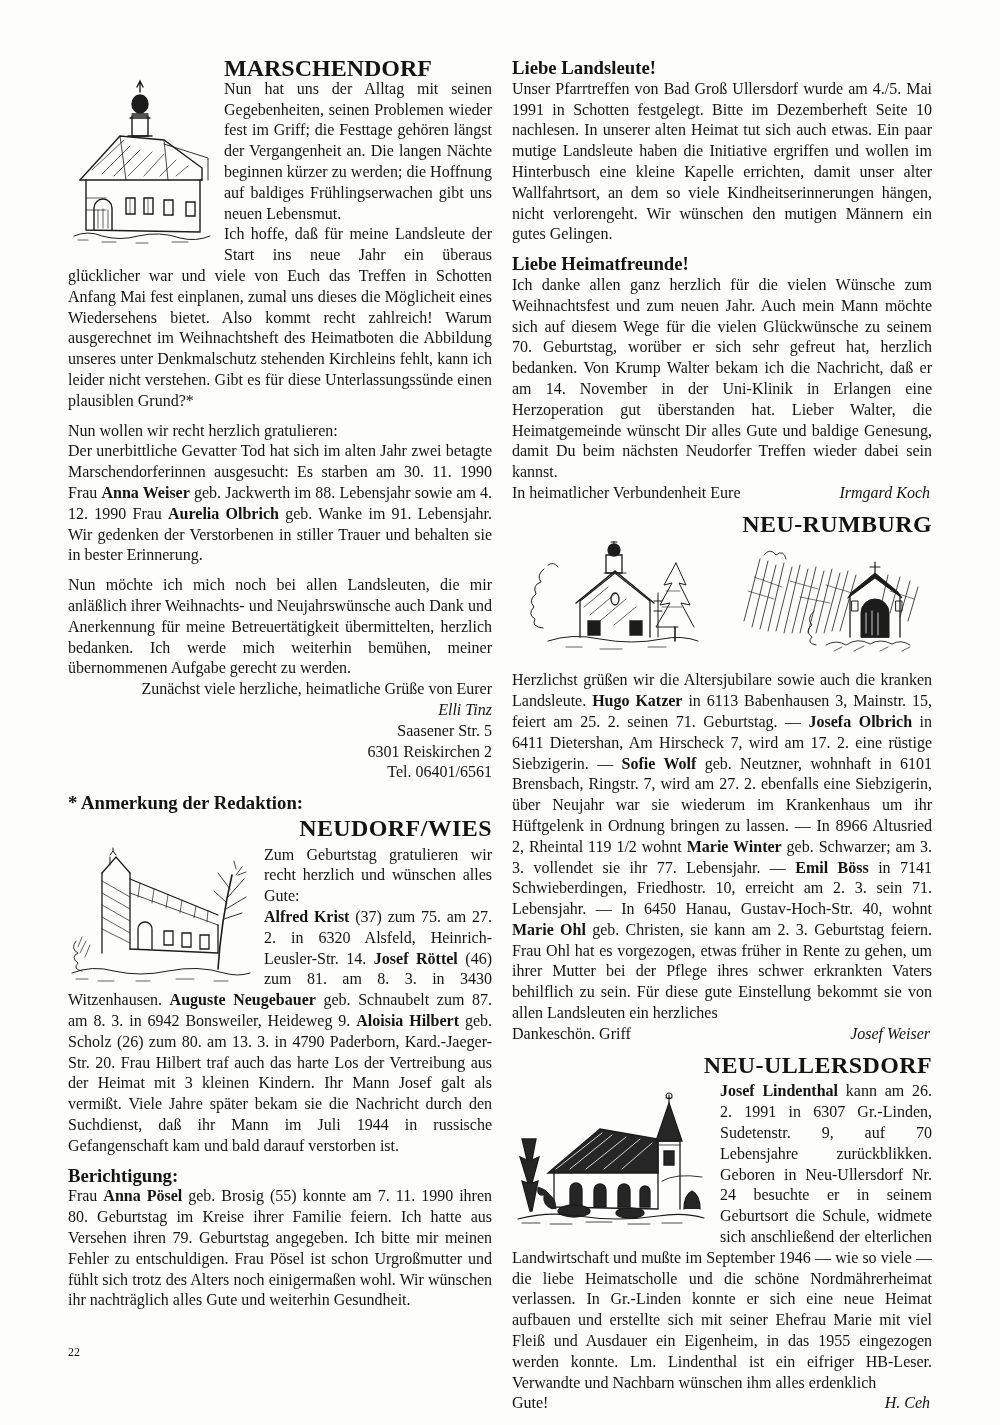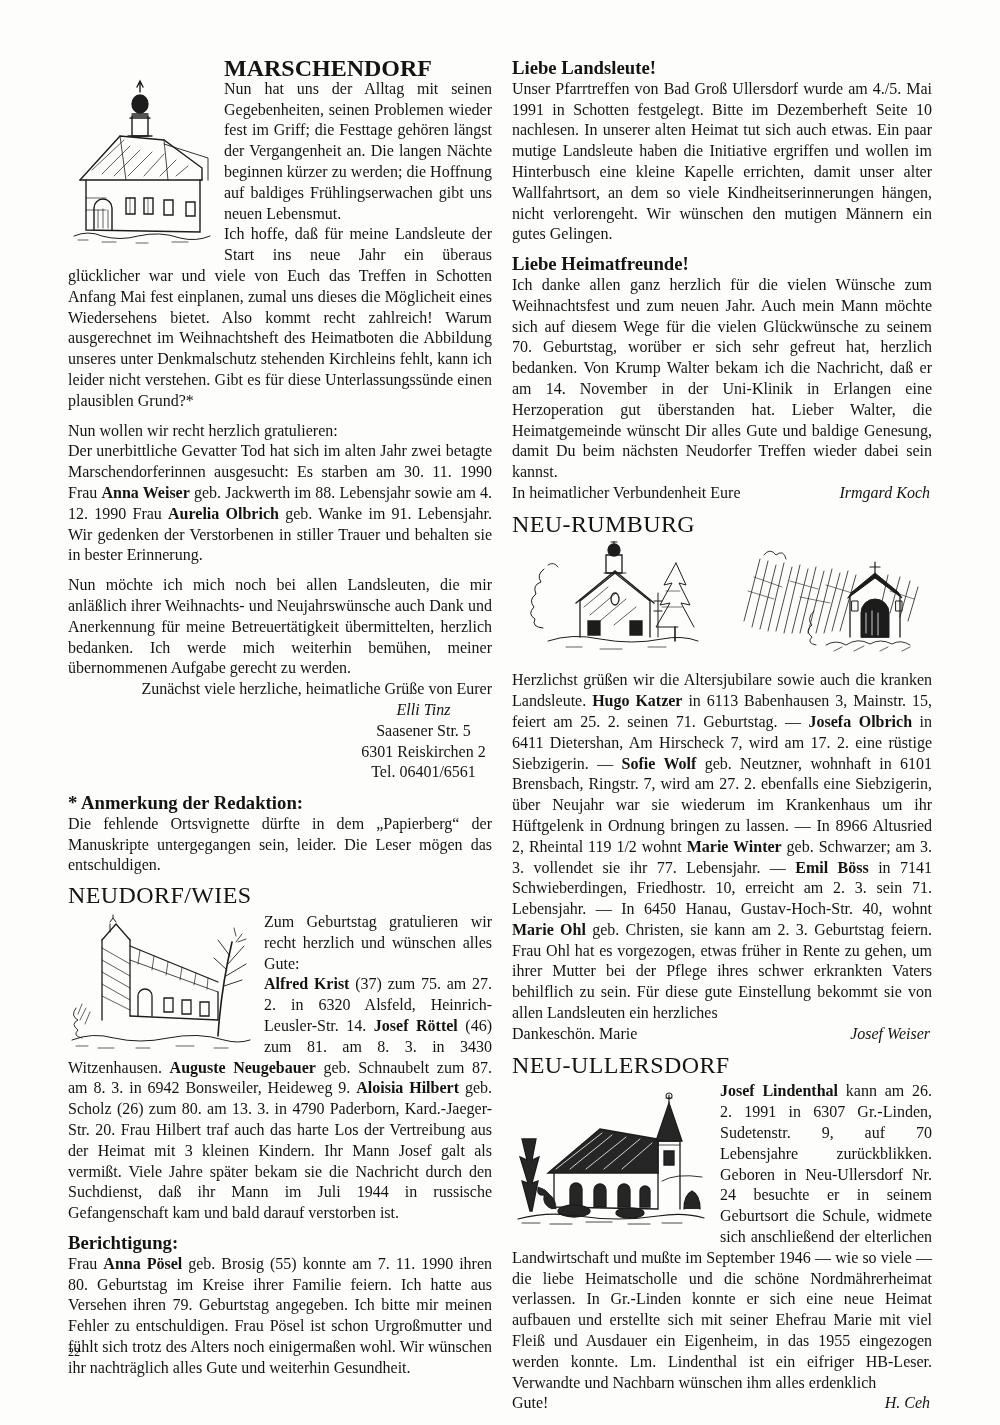--- a/index.html
+++ b/index.html
@@ -10,27 +10,27 @@
     font-size:16px;line-height:20.8px;
     -webkit-font-smoothing:antialiased;
   }
   .page{position:relative;width:1000px;height:1425px;overflow:hidden;padding-left:24px;}
   .col{position:absolute;top:58px;}
   .col-left{left:68px;width:424px;}
   .col-right{left:512px;width:420px;}
   p{margin:0 0 9px 0;text-align:justify;hyphens:manual;}
   p.tight{margin-bottom:0;}
   .h-left{font-weight:bold;text-align:left;margin:0;}
-  .h-center{font-weight:normal;text-align:left;margin:4px 0 6px 0;letter-spacing:.4px;}
+  .h-center{font-weight:bold;text-align:right;margin:4px 0 6px 0;letter-spacing:.4px;}
   .b{font-weight:bold;}
   .i{font-style:italic;}
   .sketch{float:left;margin:0 10px 2px 0;}
   .sketch svg{display:block;}
   .fig-row{display:flex;justify-content:space-between;align-items:flex-end;margin:4px 6px 8px 6px;}
-  .sig-block{margin:0 0 10px 150px;padding-left:137px;text-align:center;}
+  .sig-block{margin:0 0 10px 150px;padding-left:137px;text-align:right;}
   .sig-block div{line-height:20.8px;}
   .closing{display:flex;justify-content:space-between;margin:0 0 10px 0;}
   .closing .i{padding-right:2px;font-style:italic;}
   .page-number{position:absolute;left:68px;top:1342px;font-size:12px;}
   .clear{clear:both;}
   svg path, svg polyline, svg ellipse, svg line, svg circle, svg rect{vector-effect:non-scaling-stroke;}
 </style>
 </head>
 <body>
 
@@ -85,21 +85,20 @@
       <div class="sig-block">
         <div class="i">Elli Tinz</div>
         <div>Saasener Str. 5</div>
         <div>6301 Reiskirchen 2</div>
         <div>Tel. 06401/6561</div>
       </div>
     </section>
 
     <section>
       <h3 class="h-left">* Anmerkung der Redaktion:</h3>
-      <p>Die fehlende Ortsvignette dürfte in dem „Papierberg“ der Manuskripte untergegangen sein, leider. Die Leser mögen das entschuldigen.</p>
     </section>
 
     <section>
       <h2 class="h-center">NEUDORF/WIES</h2>
       <span class="sketch">
         <svg width="186" height="140" viewBox="0 0 186 140" fill="none" stroke="#1c1c1c" stroke-width="1.3" stroke-linecap="round">
 
           <path d="M34,28 L48,12 L62,28"></path>
           <path d="M34,28 V108 M62,28 V104"></path>
           <path d="M34,36 L62,52 M34,48 L62,64 M34,60 L62,76 M34,72 L62,88 M34,84 L62,98" stroke-width="0.7"></path>
@@ -201,21 +200,21 @@
             <rect x="166" y="60" width="6" height="10"></rect>
 
             <path d="M96,104 q10,-6 20,0 q12,-8 24,-1 q10,-6 22,0 q9,-5 18,1" stroke-width="0.9"></path>
             <path d="M104,110 l8,-4 m12,4 l10,-5 m16,5 l8,-4 m14,4 l8,-4" stroke-width="0.7"></path>
             <path d="M84,70 q-8,8 -2,14 q-8,6 0,12 q-6,6 4,8" stroke-width="0.9"></path>
           </svg>
         </span>
       </div>
       <p class="tight"><span>Herzlichst grüßen wir die Altersjubilare sowie auch die kranken Landsleute. </span><span class="b">Hugo Katzer</span><span> in 6113 Babenhausen 3, Mainstr. 15, feiert am 25. 2. seinen 71. Geburtstag. — </span><span class="b">Josefa Olbrich</span><span> in 6411 Dietershan, Am Hirscheck 7, wird am 17. 2. eine rüstige Siebzigerin. — </span><span class="b">Sofie Wolf</span><span> geb. Neutzner, wohnhaft in 6101 Brensbach, Ringstr. 7, wird am 27. 2. ebenfalls eine Siebzigerin, über Neujahr war sie wiederum im Krankenhaus um ihr Hüftgelenk in Ordnung bringen zu lassen. — In 8966 Altusried 2, Rheintal 119 1/2 wohnt </span><span class="b">Marie Winter</span><span> geb. Schwarzer; am 3. 3. vollendet sie ihr 77. Lebensjahr. — </span><span class="b">Emil Böss</span><span> in 7141 Schwieberdingen, Friedhostr. 10, erreicht am 2. 3. sein 71. Lebensjahr. — In 6450 Hanau, Gustav-Hoch-Str. 40, wohnt </span><span class="b">Marie Ohl</span><span> geb. Christen, sie kann am 2. 3. Geburtstag feiern. Frau Ohl hat es vorgezogen, etwas früher in Rente zu gehen, um ihrer Mutter bei der Pflege ihres schwer erkrankten Vaters behilflich zu sein. Für diese gute Einstellung bekommt sie von allen Landsleuten ein herzliches</span></p>
       <div class="closing">
-        <span>Dankeschön. Marie</span>
+        <span>Dankeschön. Griff</span>
         <span class="i">Josef Weiser</span>
       </div>
     </section>
 
     <section>
       <h2 class="h-center">NEU-ULLERSDORF</h2>
       <span class="sketch">
         <svg width="198" height="146" viewBox="0 0 198 146" fill="none" stroke="#1c1c1c" stroke-width="1.3" stroke-linecap="round">
 
           <path d="M36,92 L88,48 L146,58 L146,92 Z" fill="#262626"></path>

